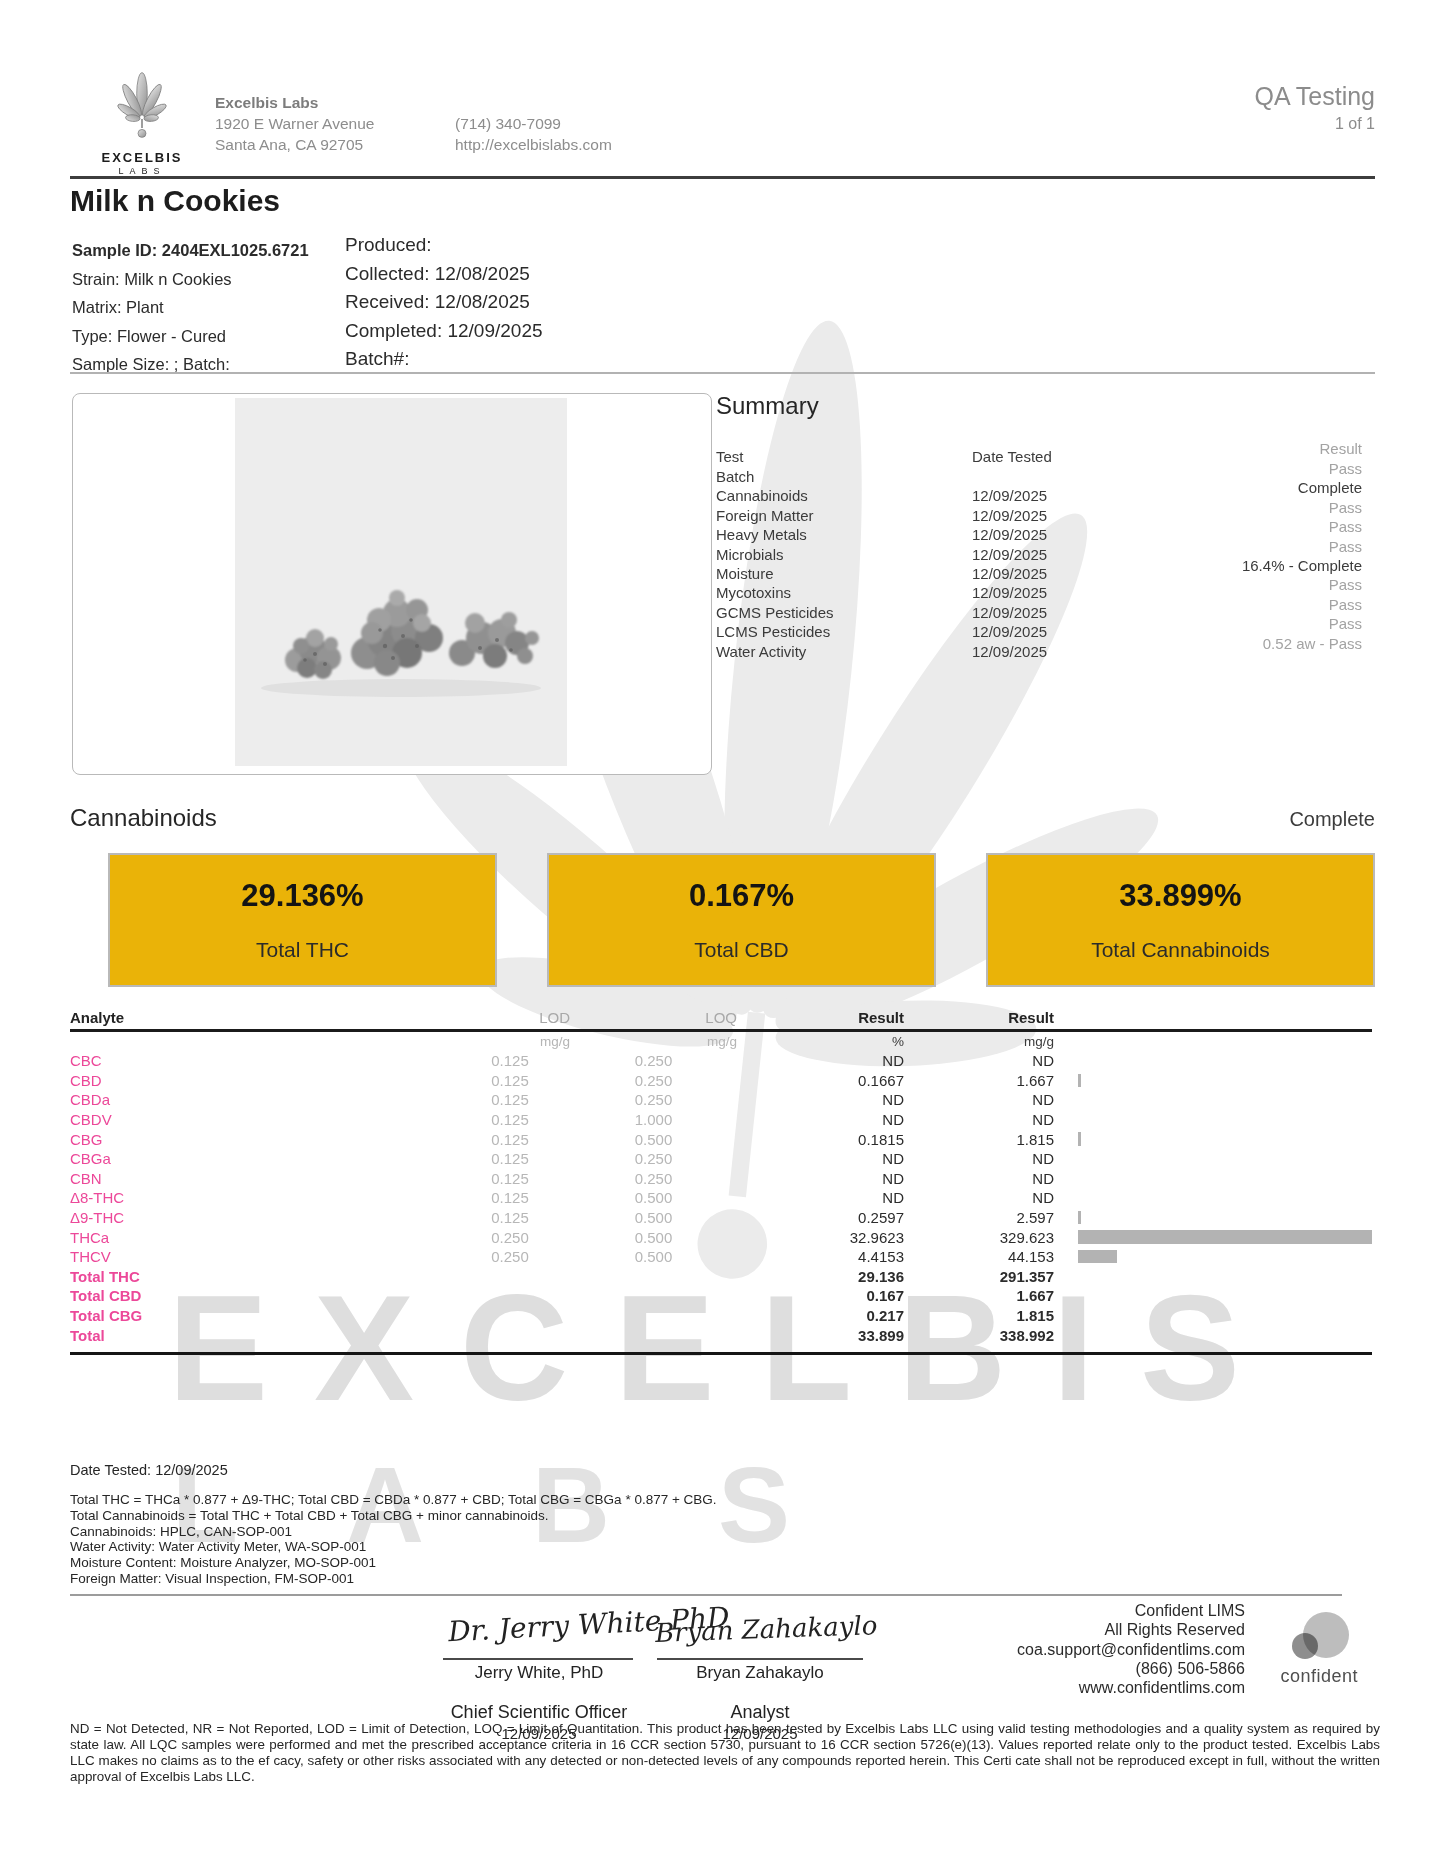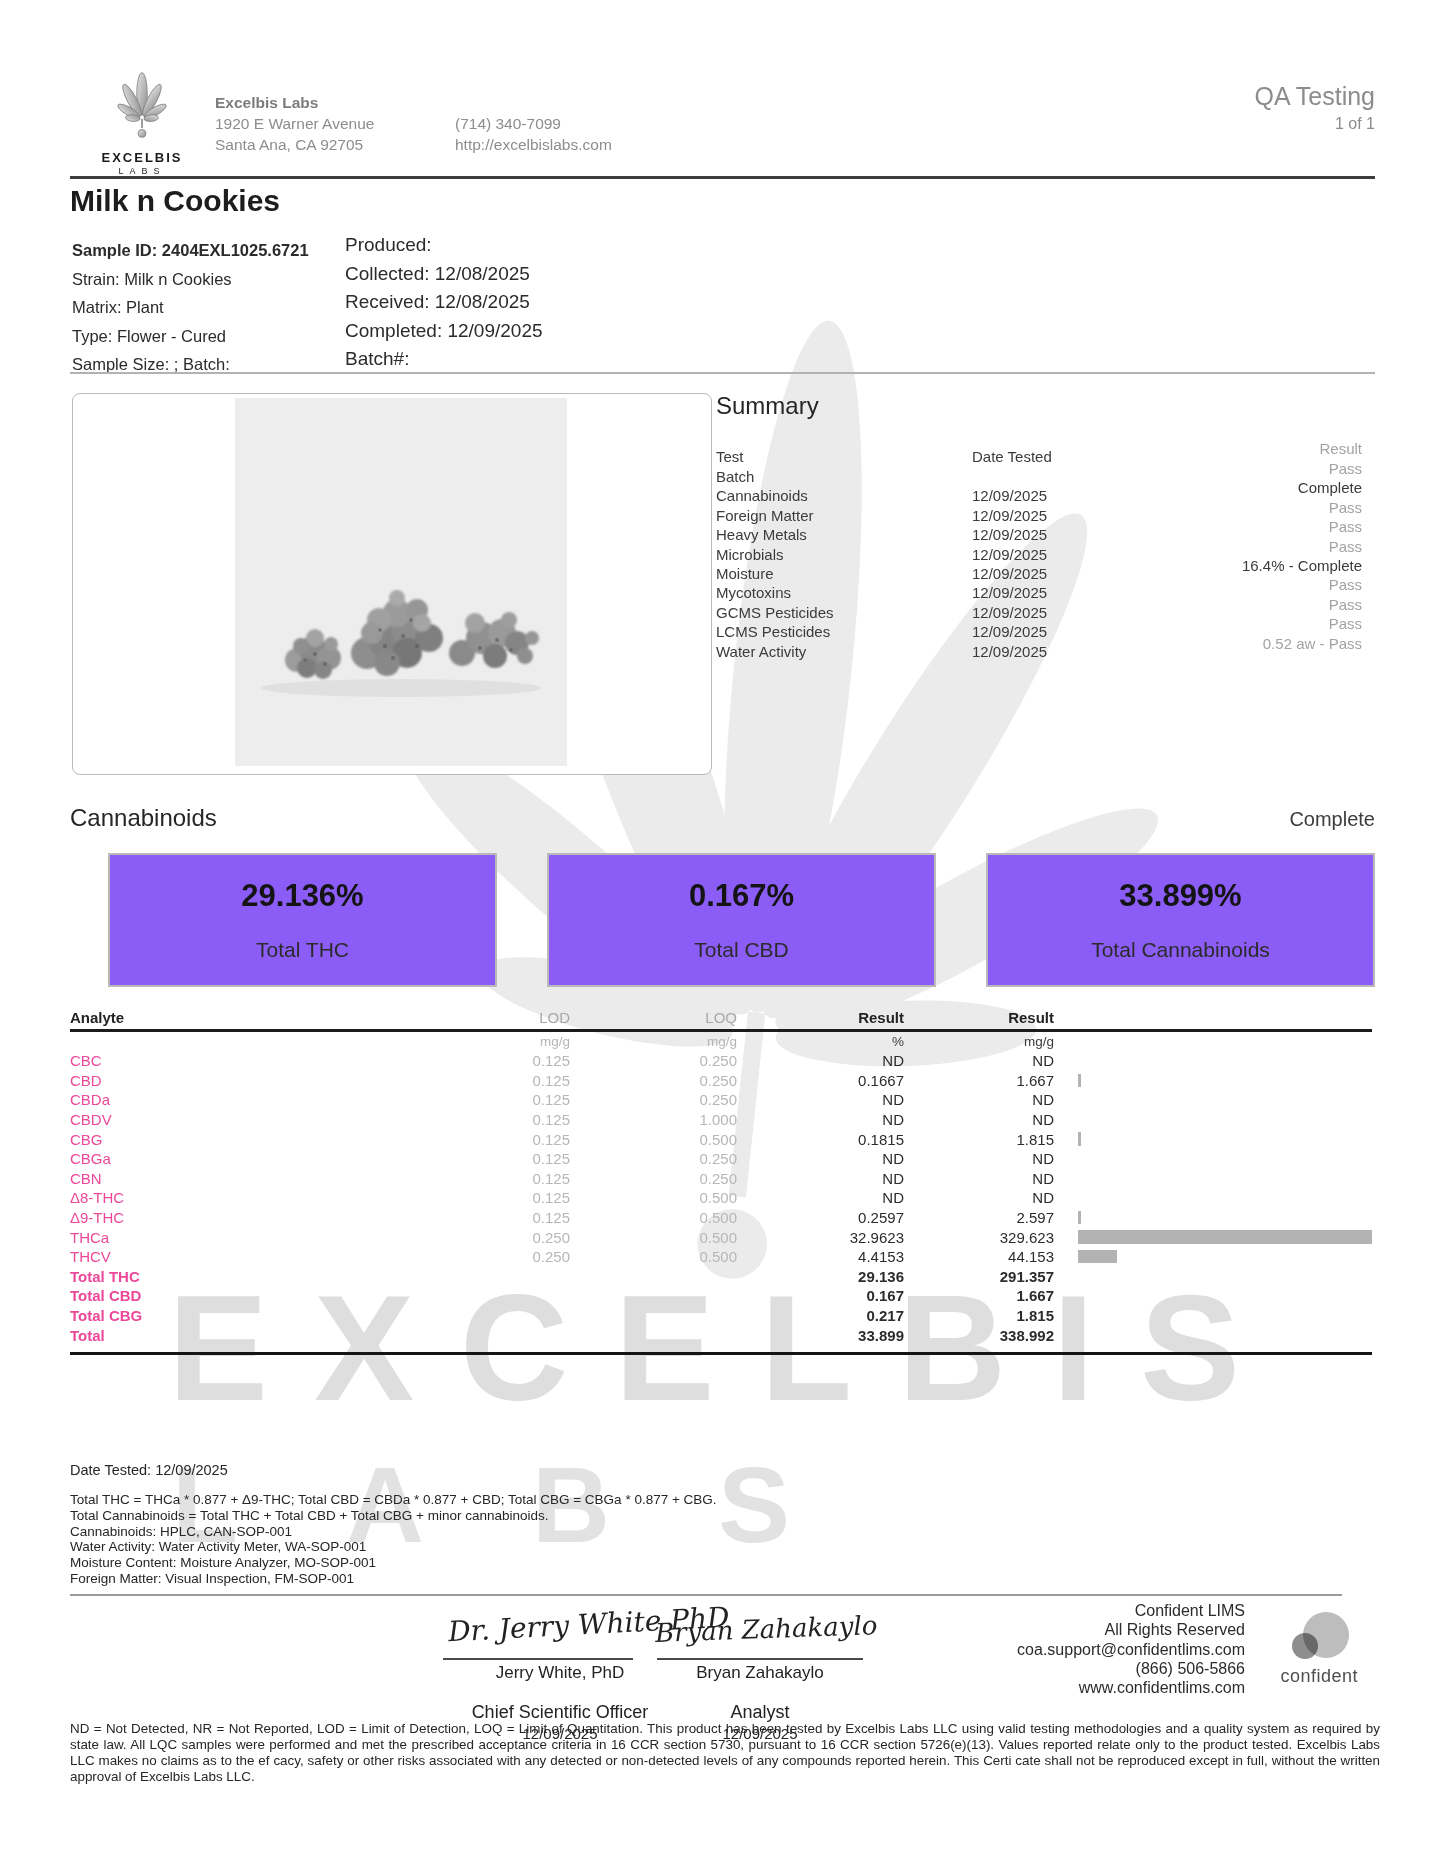--- a/index.html
+++ b/index.html
@@ -43,37 +43,37 @@
   .shead .s-result{text-align:right;padding-right:13px;}
   .srow{font-size:15px;height:19.4px;}
   .s-test,.s-date{color:#3b3b3b;margin-top:16px;}
   .s-result{text-align:right;padding-right:13px;color:#a3a3a3;}
   .srow.em .s-result{color:#3b3b3b;}
 
   
   .cann-title{left:70px;top:804px;font-size:24px;color:#262626;}
   .cann-status{right:70px;top:808px;font-size:20px;color:#3c3c3c;text-align:right;}
   .totals{left:72px;top:853px;width:1303px;height:134px;display:flex;gap:14px;}
-  .tbox{flex:1;border:2px solid #b9b9b9;display:flex;flex-direction:column;align-items:center;justify-content:center;background:#8b5cf6;margin-left:36px;}
+  .tbox{flex:1;border:2px solid #b9b9b9;display:flex;flex-direction:column;align-items:center;justify-content:center;background:#eab308;margin-left:36px;}
   .tbox .val{font-size:31px;font-weight:bold;color:#141414;}
   .tbox .lab{font-size:21px;color:#2b2b2b;margin-top:24px;}
 
   
   .atable{left:70px;top:1006px;width:1302px;}
   .ahead,.aunits,.arow{display:grid;grid-template-columns:380px 120px 167px 167px 150px 1fr;align-items:center;}
   .ahead{font-size:15px;height:23px;border-bottom:3px solid #1b1b1b;}
   .h-analyte,.h-res{font-weight:bold;color:#232323;}
   .h-lod,.h-loq{color:#a8a8a8;}
   .h-lod,.h-loq,.h-res{text-align:right;}
   .aunits{font-size:13.5px;height:19px;}
   .u-lod,.u-loq{color:#b5b5b5;text-align:right;}
   .u-pct,.u-mgg{color:#3a3a3a;text-align:right;}
   .arow{font-size:15px;height:19.6px;}
   .a-name{color:#ec4899;}
-  .a-lod,.a-loq{color:#b7b7b7;text-align:right;}
+  .a-lod,.a-loq{color:#b7b7b7;text-align:center;}
   .a-pct,.a-mgg{color:#2c2c2c;text-align:right;}
   .arow.bold .a-name,.arow.bold .a-pct,.arow.bold .a-mgg{font-weight:bold;}
   .a-bar{height:14px;padding-left:24px;display:flex;align-items:center;}
   .a-bar i{display:block;height:13.5px;background:#b3b3b3;min-width:3px;}
   .table-endrule{left:70px;top:1352px;width:1302px;height:3px;background:#151515;}
 
   
   .date-tested{left:70px;top:1462px;font-size:14.5px;color:#262626;}
   .method{left:70px;top:1492px;font-size:13.5px;line-height:15.8px;color:#262626;}
   .method-rule{left:70px;top:1594px;width:1272px;height:2px;background:#9c9c9c;}
@@ -81,21 +81,21 @@
   
   .script{font-family:"DejaVu Serif",serif;font-style:italic;color:#222;white-space:nowrap;}
   .sig1-script{left:448px;top:1608px;font-size:28px;transform:rotate(-3deg);}
   .sig2-script{left:655px;top:1614px;font-size:26px;transform:rotate(-2deg);}
   .sigline1{left:443px;top:1658px;width:190px;height:2px;background:#4a4a4a;}
   .sigline2{left:657px;top:1658px;width:206px;height:2px;background:#4a4a4a;}
   .sigblock{text-align:center;color:#232323;}
   .sigblock .nm{font-size:17px;}
   .sigblock .tt{font-size:18px;margin-top:19px;}
   .sigblock .dt{font-size:15px;margin-top:2px;}
-  .sigb1{left:435px;top:1663px;width:250px;}
+  .sigb1{left:414px;top:1663px;width:250px;}
   .sigb2{left:645px;top:1663px;width:230px;}
 
   
   .lims{left:845px;top:1601px;width:400px;text-align:right;font-size:16px;line-height:19.3px;color:#2b2b2b;}
   .conf-logo{left:1272px;top:1610px;width:86px;text-align:right;}
   .conf-text{font-size:18px;color:#4f4f4f;letter-spacing:0.5px;margin-top:0px;}
 
   
   .disclaimer{left:70px;top:1721px;width:1310px;font-size:13.4px;line-height:16px;color:#262626;text-align:justify;}
 </style>

